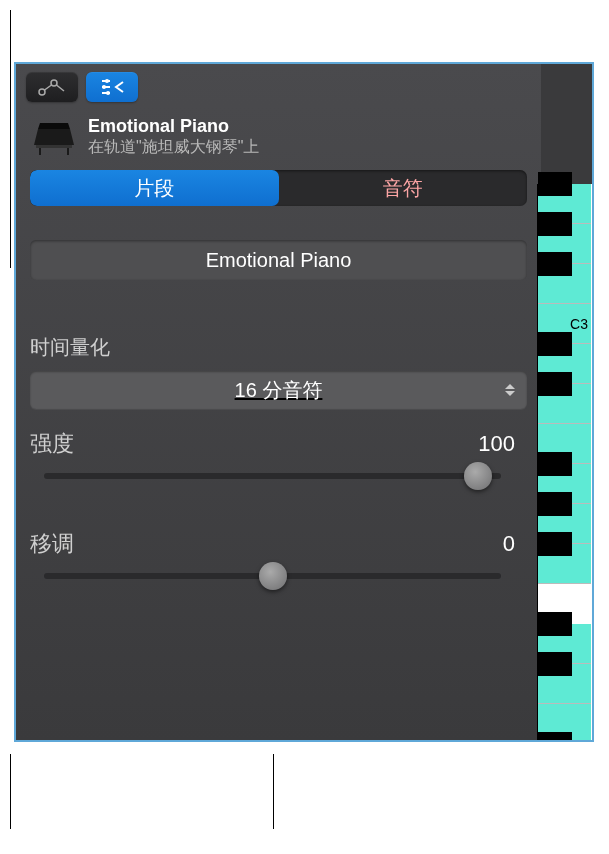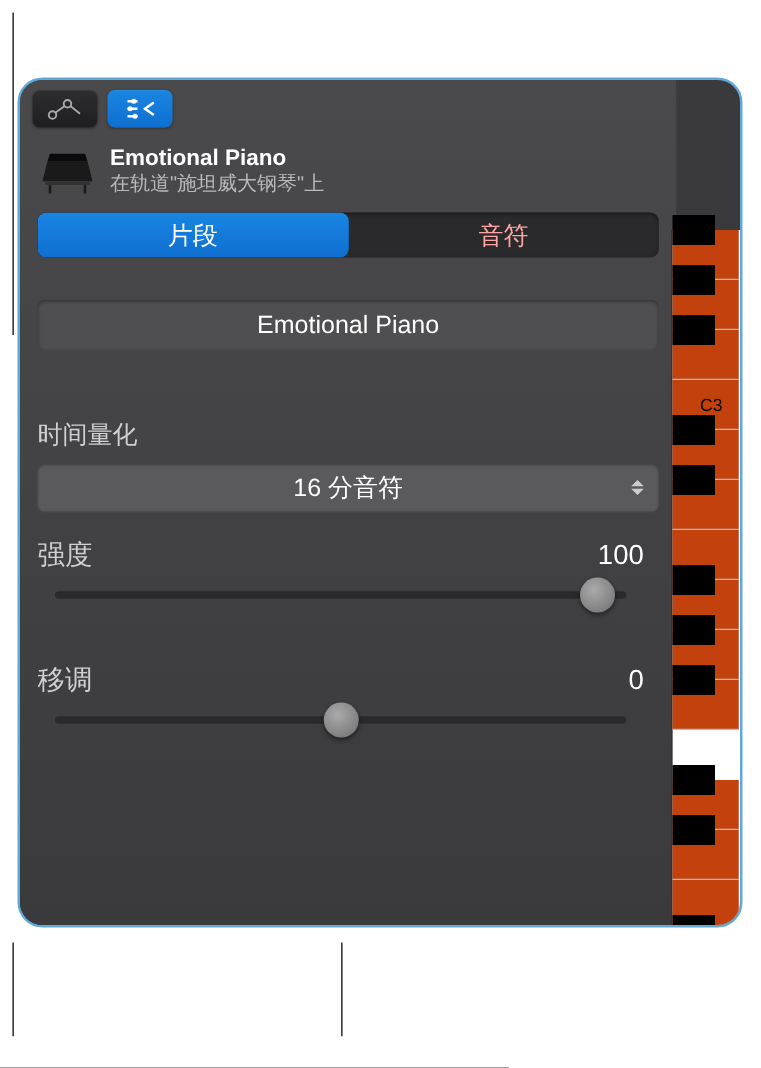--- a/index.html
+++ b/index.html
@@ -16,21 +16,21 @@
       position: relative;
     }
     
     .panel-wrapper {
       position: absolute;
       left: 14px;
       top: 62px;
       width: 580px;
       height: 680px;
       border: 2px solid #5fa8d8;
-      border-radius: 20px;
+      border-radius: 0;
       overflow: hidden;
       background: #3a3a3c;
     }
     
     .main-panel {
       position: relative;
       width: 525px;
       height: 100%;
       background: linear-gradient(to bottom, #4a4a4d 0%, #3a3a3c 100%);
       padding: 8px 10px;
@@ -150,20 +150,21 @@
       margin: 0 4px 20px 4px;
       background: #5a5a5c;
       border-radius: 6px;
       height: 38px;
       display: flex;
       align-items: center;
       justify-content: center;
       position: relative;
       box-shadow: 0 1px 0 rgba(255,255,255,0.05), inset 0 1px 2px rgba(0,0,0,0.3);
       cursor: pointer;
+      text-decoration: underline;
     }
     
     .dropdown-text {
       color: #fff;
       font-size: 20px;
     }
     
     .dropdown-arrows {
       position: absolute;
       right: 12px;
@@ -230,25 +231,25 @@
       height: 560px;
       background: #fff;
       border-left: 1px solid #000;
     }
     
     .white-key {
       position: absolute;
       left: 0;
       width: 53px;
       border-bottom: 1px solid #bbb;
-      background: #c2410c;
+      background: #5eead4;
       display: flex;
       align-items: center;
       justify-content: flex-end;
-      padding-right: 13px;
+      padding-right: 3px;
       font-size: 14px;
       color: #000;
       font-weight: 500;
     }
     
     .black-key {
       position: absolute;
       left: 0;
       width: 34px;
       height: 24px;

